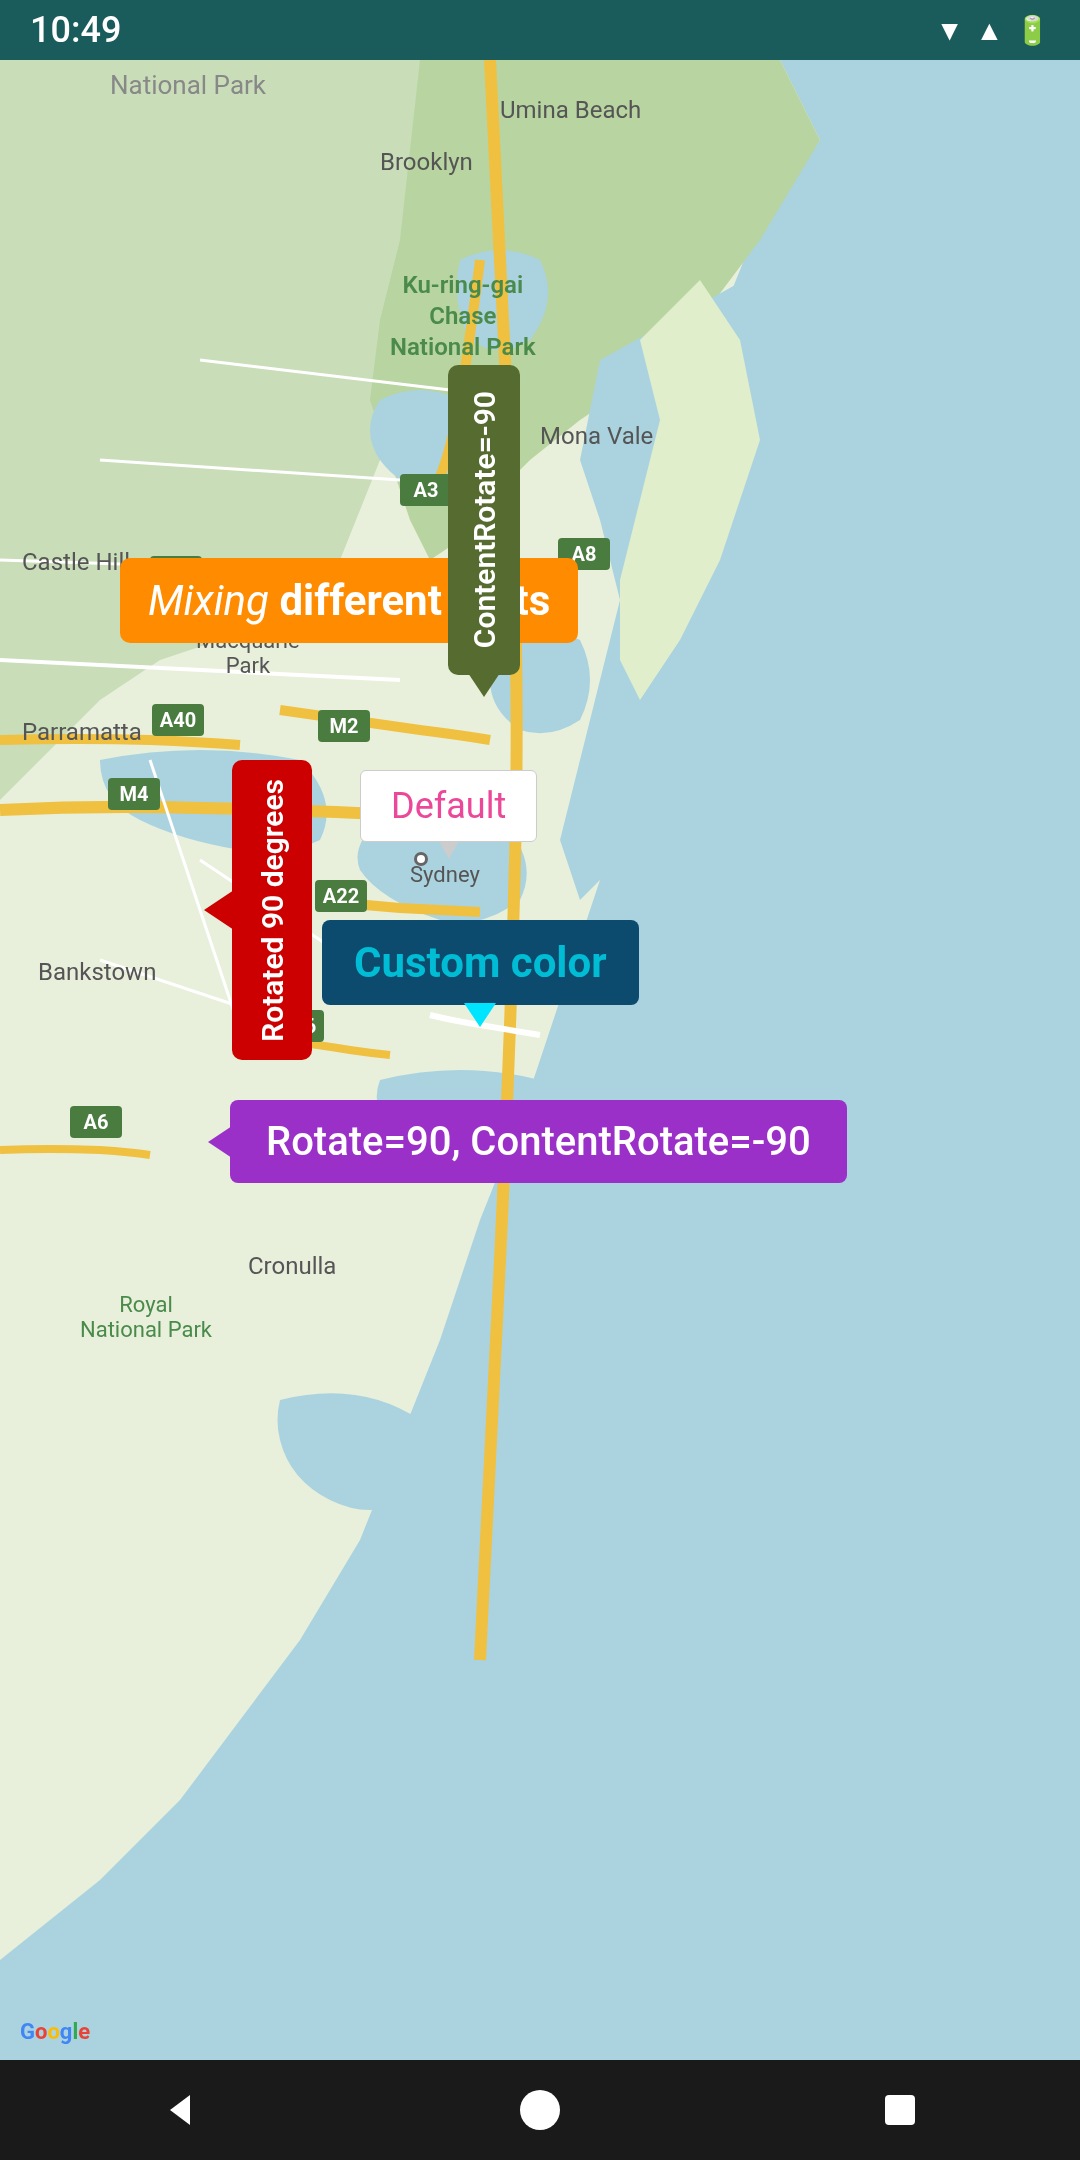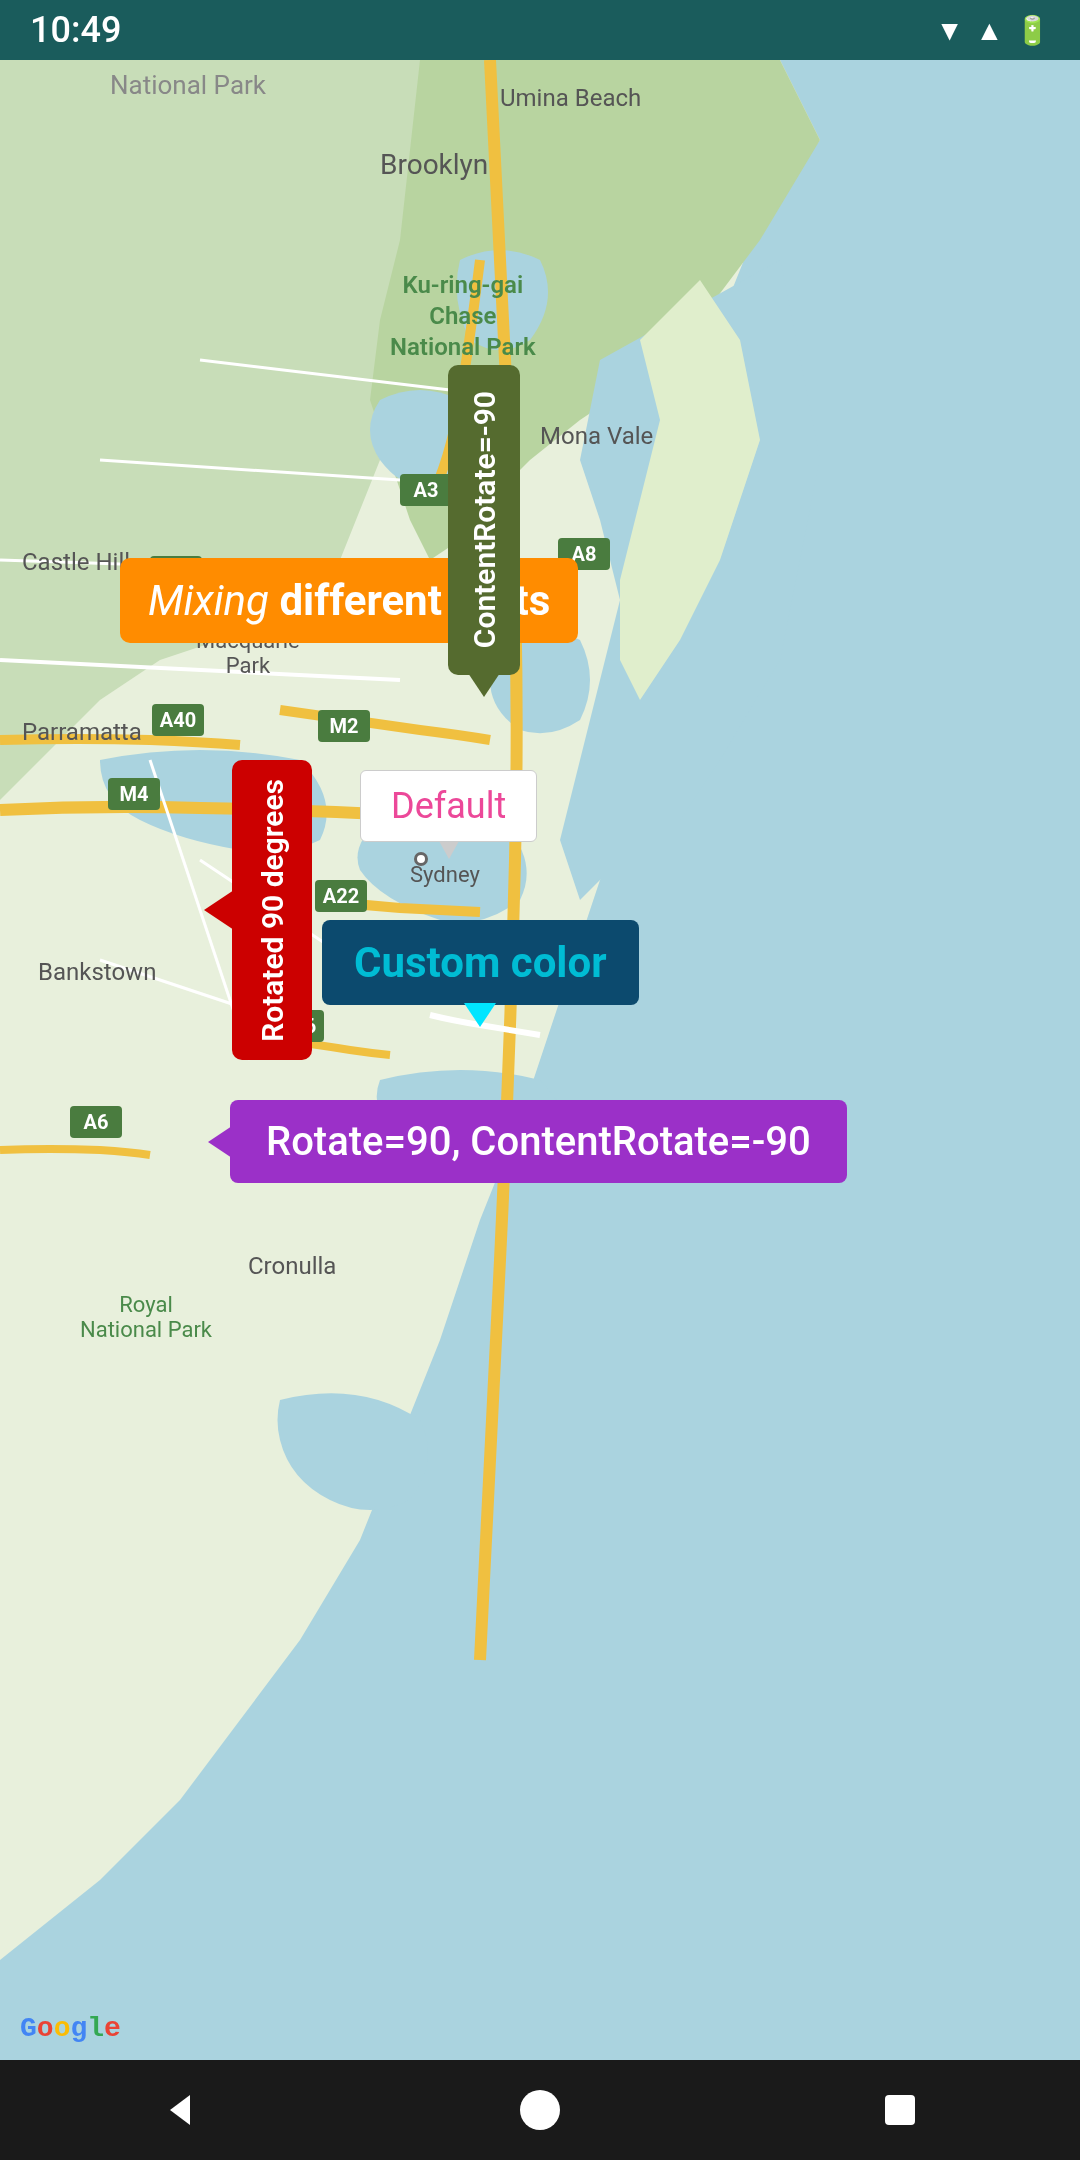--- a/index.html
+++ b/index.html
@@ -274,23 +274,22 @@
       border-radius: 50%;
       left: 414px;
       top: 792px;
     }
 
     
     #google-logo {
       position: absolute;
       bottom: 16px;
       left: 20px;
-      font-size: 28px;
+      font-size: 22px;
       font-weight: 700;
-      font-family: Liberation Mono, monospace;
     }
     .g-blue { color: #4285F4; }
     .g-red { color: #EA4335; }
     .g-yellow { color: #FBBC05; }
     .g-green { color: #34A853; }
 
     
     #nav-bar {
       position: absolute;
       bottom: 0; left: 0; right: 0;
@@ -376,22 +375,22 @@
     <line x1="100" y1="400" x2="400" y2="420" stroke="white" stroke-width="3"></line>
     <line x1="200" y1="300" x2="450" y2="330" stroke="white" stroke-width="3"></line>
     <line x1="150" y1="700" x2="250" y2="1000" stroke="white" stroke-width="3"></line>
     <line x1="200" y1="800" x2="350" y2="900" stroke="white" stroke-width="3"></line>
     <line x1="100" y1="900" x2="250" y2="950" stroke="white" stroke-width="3"></line>
 
     <path d="M430,955 Q450,960 480,965 Q510,970 540,975" stroke="white" stroke-width="6" fill="none"></path>
   </svg>
 
   <div class="map-label" style="top:10px; left:110px; color:#888; font-size:26px;">National Park</div>
-  <div class="map-label" style="top:24px; left:500px; color:#555; font-size:24px;">Umina Beach</div>
-  <div class="map-label" style="top:88px; left:380px; color:#555; font-size:28px;">Brooklyn</div>
+  <div class="map-label" style="top:36px; left:500px; color:#555; font-size:24px;">Umina Beach</div>
+  <div class="map-label" style="top:88px; left:380px; color:#555; font-size:24px;">Brooklyn</div>
 
   <div class="map-label map-label-bold" style="top:210px; left:390px; font-size:24px;">Ku-ring-gai<br>Chase<br>National Park</div>
 
   <div class="map-label" style="top:362px; left:540px; color:#555; font-size:24px;">Mona Vale</div>
   <div class="map-label" style="top:488px; left:22px; color:#555; font-size:24px;">Castle Hill</div>
   <div class="map-label" style="top:658px; left:22px; color:#555; font-size:24px;">Parramatta</div>
   <div class="map-label" style="top:568px; left:196px; color:#555; font-size:22px; text-align:center;">Macquarie<br>Park</div>
   <div class="map-label" style="top:898px; left:38px; color:#555; font-size:24px;">Bankstown</div>
   <div class="map-label" style="top:802px; left:410px; color:#555; font-size:22px;">Sydney</div>
   <div class="map-label" style="top:1192px; left:248px; color:#555; font-size:24px;">Cronulla</div>

